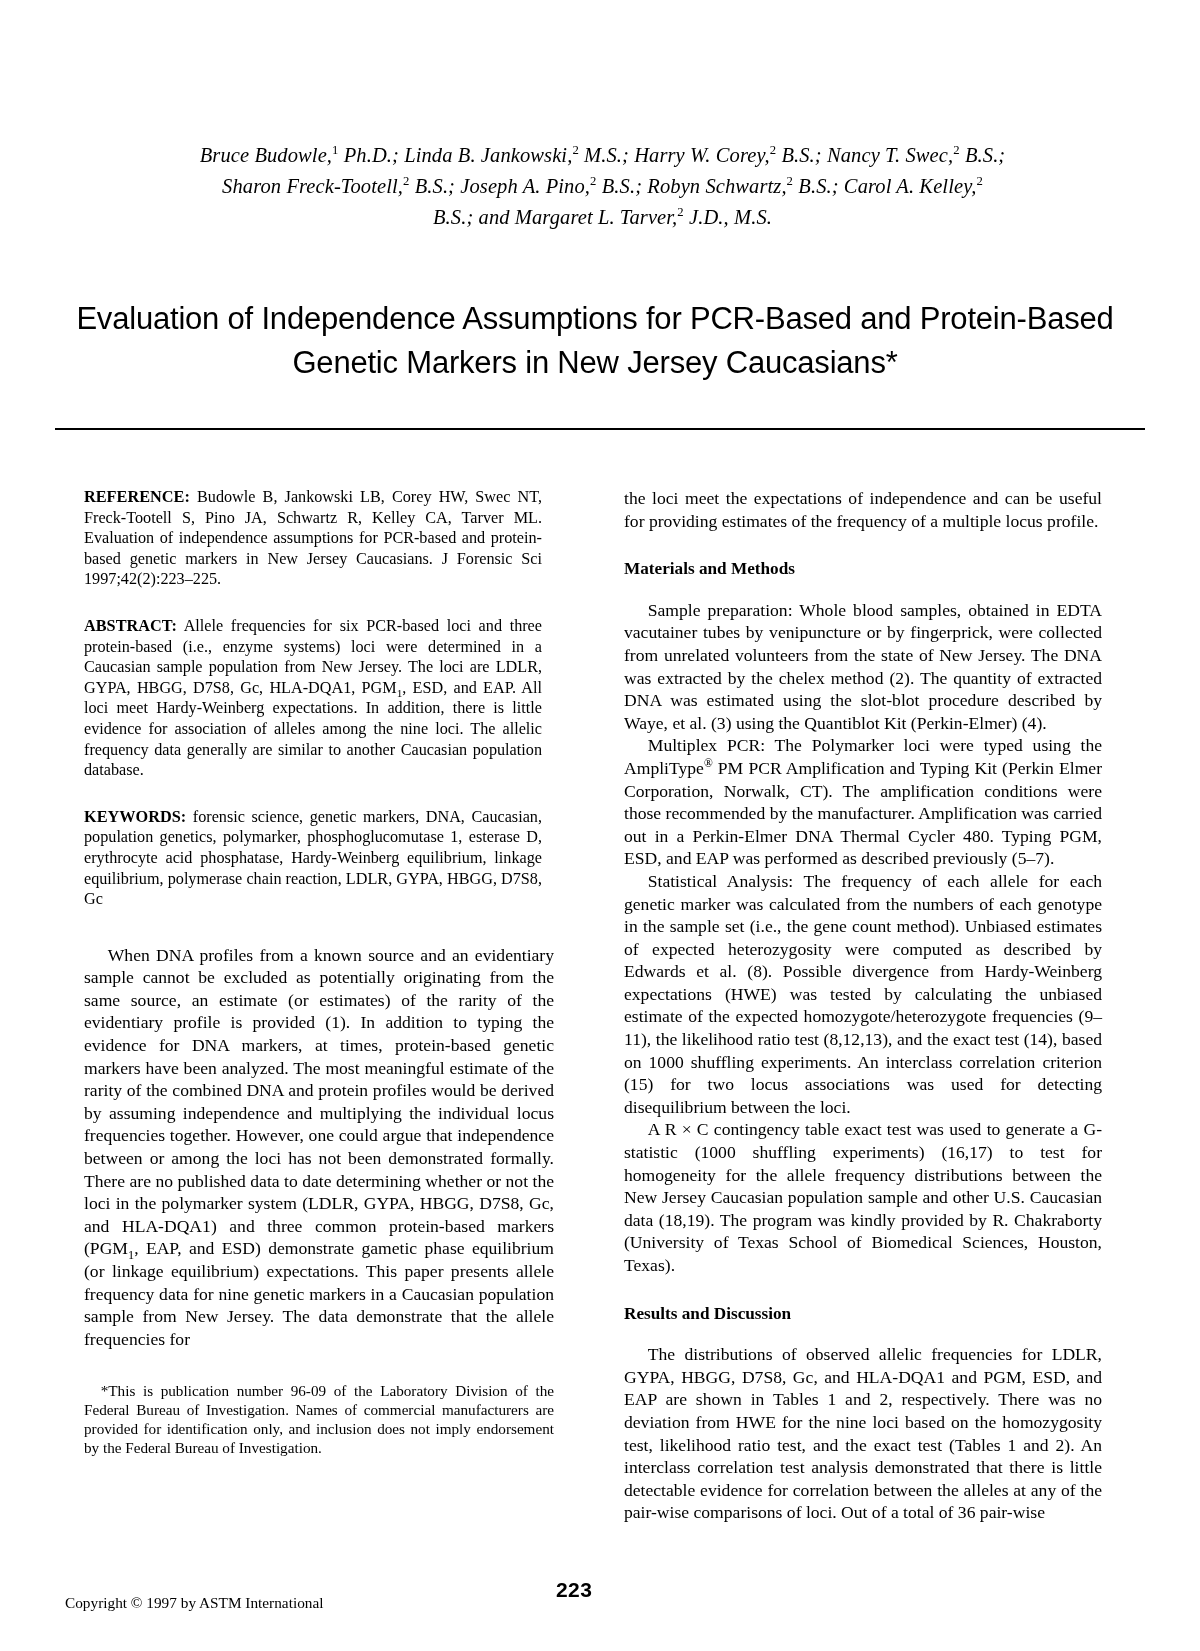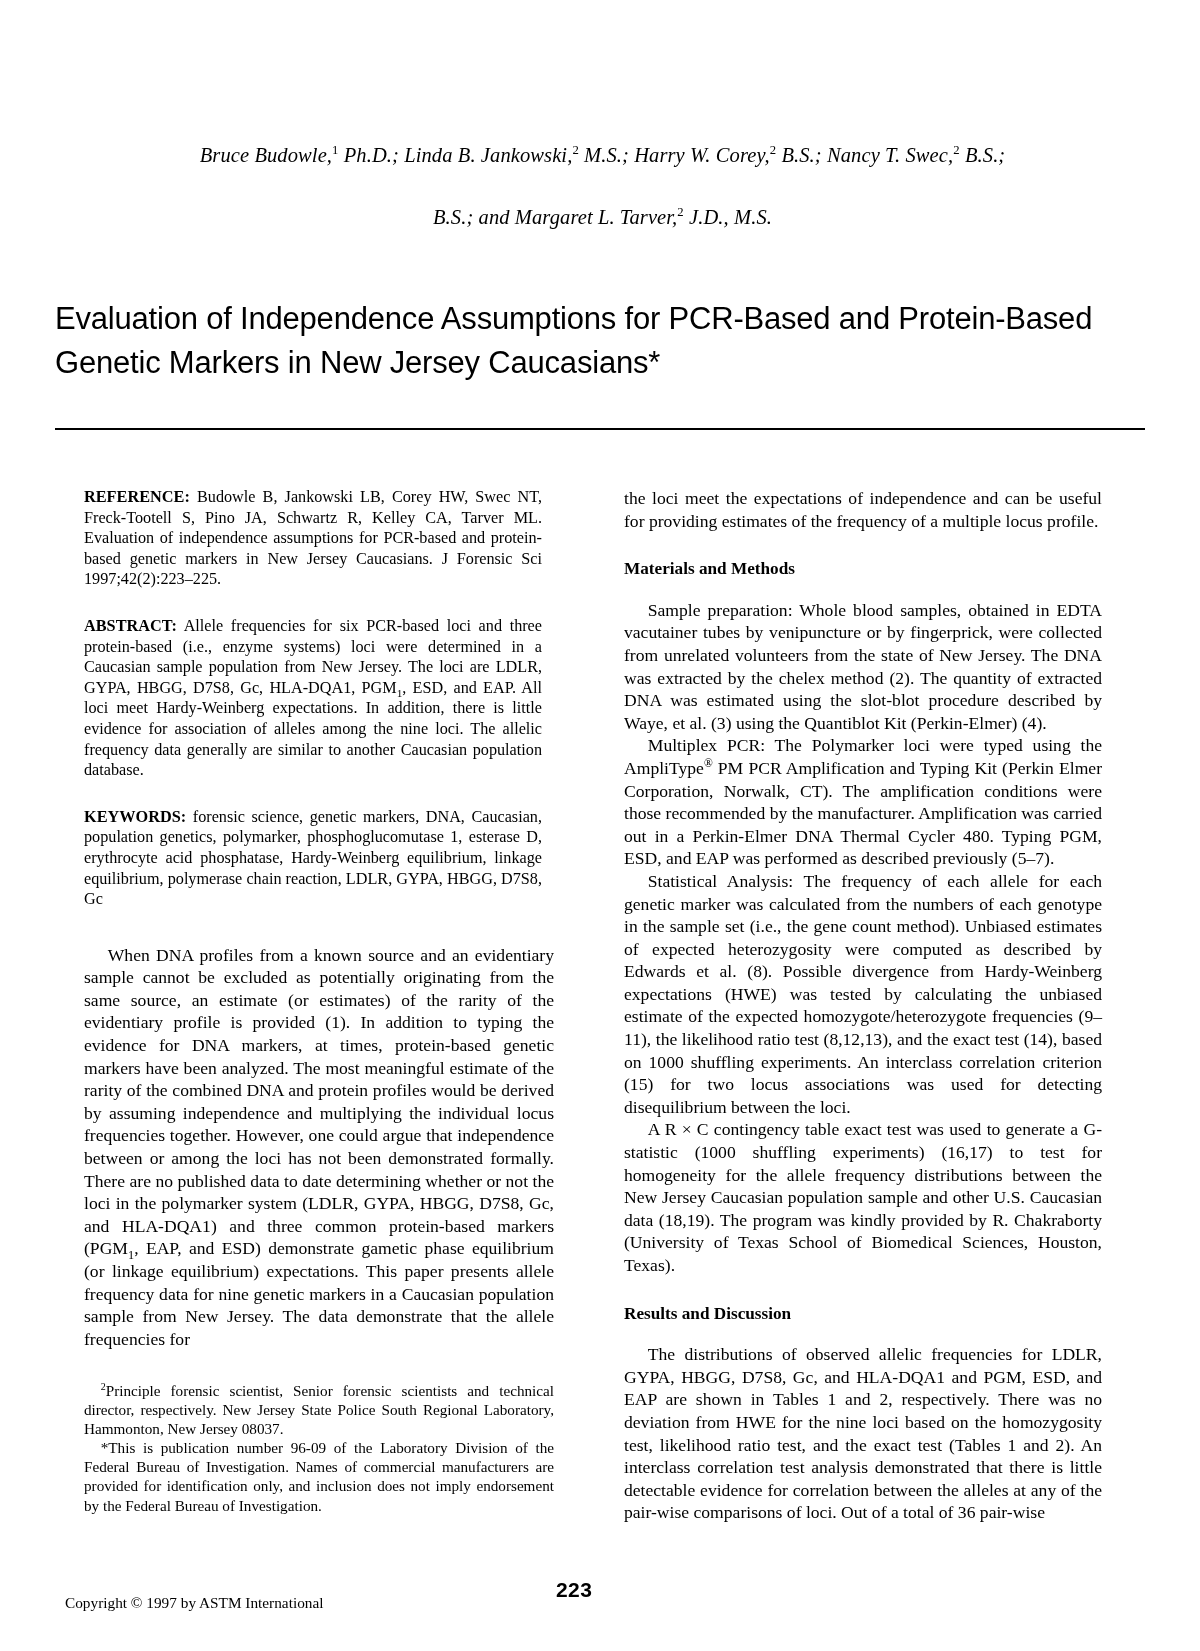--- a/index.html
+++ b/index.html
@@ -48,20 +48,21 @@
   .title {
     position: absolute;
     left: 55px;
     top: 276px;
     width: 1080px;
     font-family: "Liberation Sans", "DejaVu Sans", sans-serif;
     font-size: 31px;
     line-height: 44px;
     font-weight: normal;
     letter-spacing: -0.2px;
+    text-align: center;
   }
 
   
   .title-rule {
     position: absolute;
     left: 55px;
     top: 428px;
     width: 1090px;
     height: 2px;
     background: #000000;
@@ -141,20 +142,21 @@
   }
 </style>
 </head>
 <body>
 
 <div class="page">
 
   <div class="byline">
     <span><span>Bruce Budowle,</span><sup>1</sup><span> Ph.D.; Linda B. Jankowski,</span><sup>2</sup><span> M.S.; Harry W. Corey,</span><sup>2</sup><span> B.S.; Nancy T. Swec,</span><sup>2</sup><span> B.S.;</span></span>
     <br>
+    <span><span>Sharon Freck-Tootell,</span><sup>2</sup><span> B.S.; Joseph A. Pino,</span><sup>2</sup><span> B.S.; Robyn Schwartz,</span><sup>2</sup><span> B.S.; Carol A. Kelley,</span><sup>2</sup></span>
     <br>
     <span><span>B.S.; and Margaret L. Tarver,</span><sup>2</sup><span> J.D., M.S.</span></span>
   </div>
 
   <h1 class="title">Evaluation of Independence Assumptions for PCR-Based and Protein-Based Genetic Markers in New Jersey Caucasians*</h1>
 
   <div class="title-rule"></div>
 
   <div class="col col-left">
 
@@ -196,20 +198,19 @@
 
     <p class="section-head">Results and Discussion</p>
 
     <div class="gap-sm"></div>
 
     <p class="body-text indent">The distributions of observed allelic frequencies for LDLR, GYPA, HBGG, D7S8, Gc, and HLA-DQA1 and PGM, ESD, and EAP are shown in Tables 1 and 2, respectively. There was no deviation from HWE for the nine loci based on the homozygosity test, likelihood ratio test, and the exact test (Tables 1 and 2). An interclass correlation test analysis demonstrated that there is little detectable evidence for correlation between the alleles at any of the pair-wise comparisons of loci. Out of a total of 36 pair-wise</p>
 
   </div>
 
   <div class="footnotes">
-    <p><sup>2</sup><span>Principle forensic scientist, Senior forensic scientists and technical director, respectively. New Jersey State Police South Regional Laboratory, Hammonton, New Jersey 08037.</span></p>
     <p><span>*</span><span>This is publication number 96-09 of the Laboratory Division of the Federal Bureau of Investigation. Names of commercial manufacturers are provided for identification only, and inclusion does not imply endorsement by the Federal Bureau of Investigation.</span></p>
   </div>
 
   <div class="copyright">Copyright © 1997 by ASTM International</div>
   <div class="pageno">223</div>
 
 </div>
 
 </body></html>

